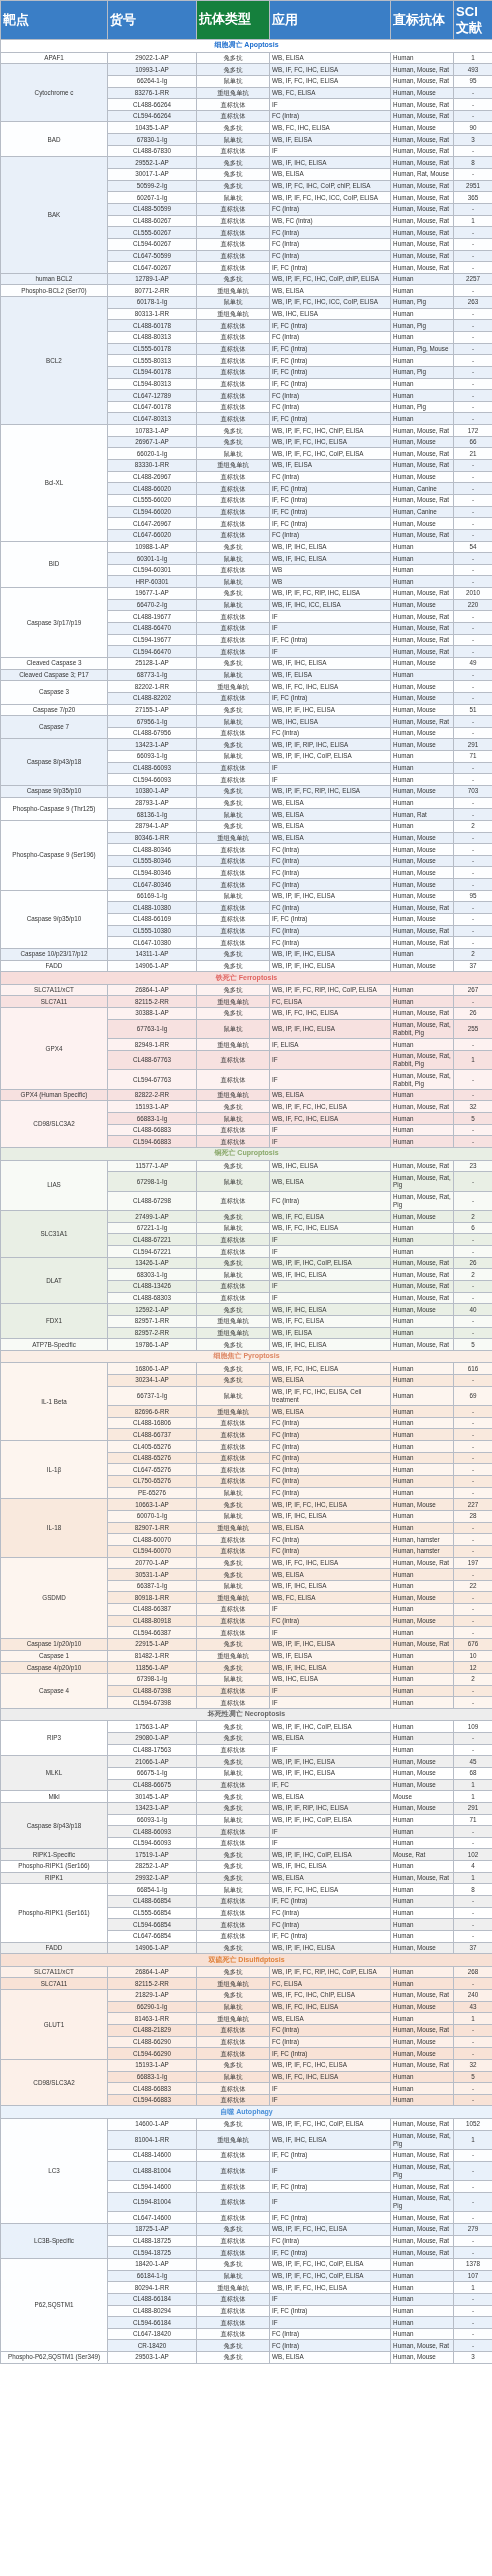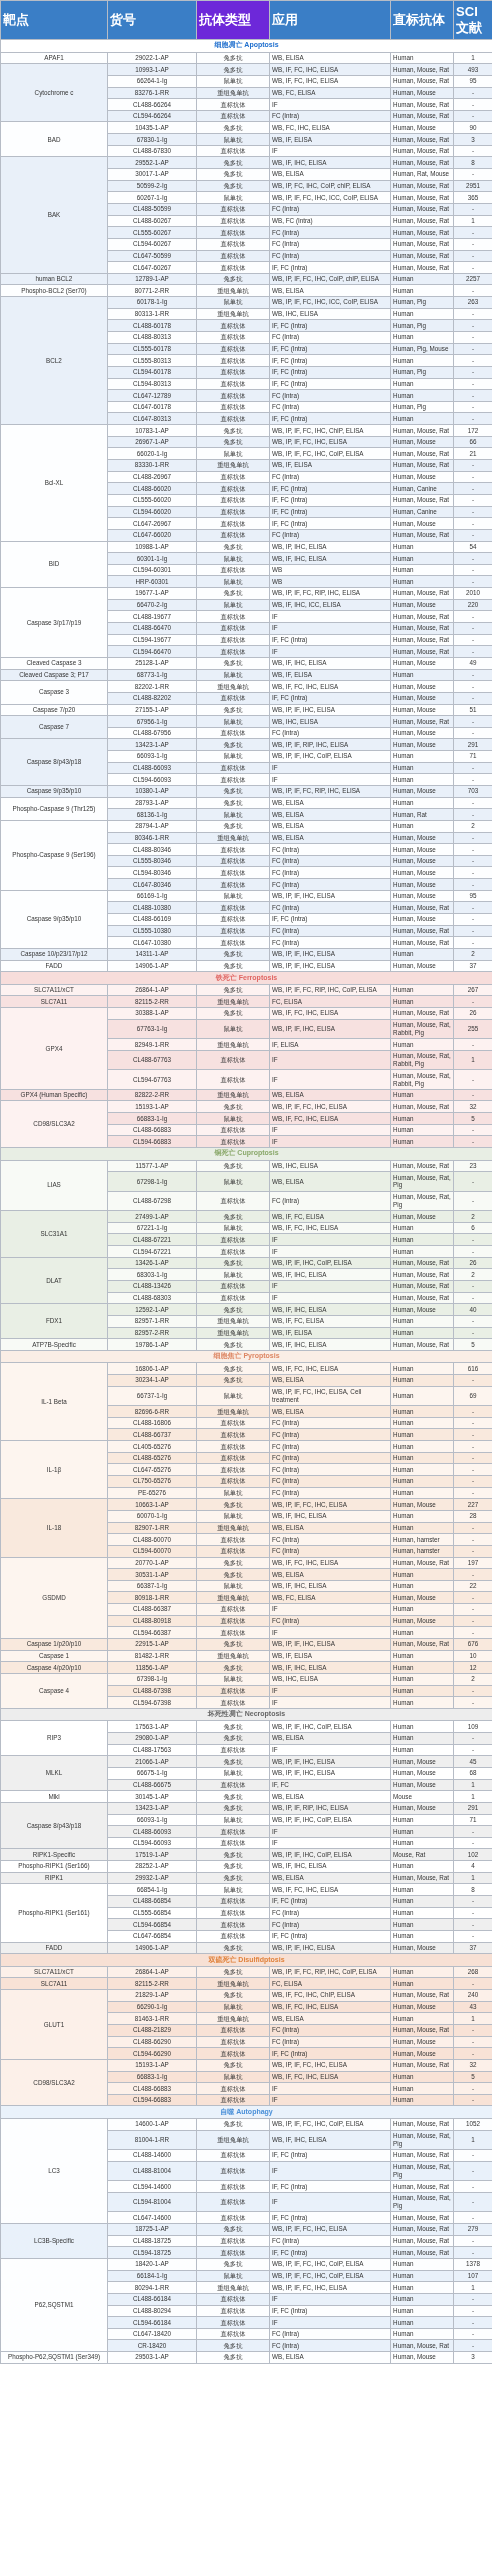--- a/index.html
+++ b/index.html
@@ -25,21 +25,21 @@
     <col style="width:89px">
     <col style="width:73px">
     <col style="width:121px">
     <col style="width:63px">
     <col style="width:39px">
   </colgroup>
   <thead>
       <tr>
         <th style="background: rgb(58, 126, 198); color: rgb(255, 255, 255);">靶点</th>
         <th style="background: rgb(58, 126, 198); color: rgb(255, 255, 255);">货号</th>
-        <th style="background: #6d28d9; color: rgb(255, 255, 255);">抗体类型</th>
+        <th style="background: #15803d; color: rgb(255, 255, 255); font-family: Liberation Mono, monospace;">抗体类型</th>
         <th style="background: rgb(58, 126, 198); color: rgb(255, 255, 255);">应用</th>
         <th style="background: rgb(58, 126, 198); color: rgb(255, 255, 255);">直标抗体</th>
         <th style="background: rgb(58, 126, 198); color: rgb(255, 255, 255);">SCI 文献</th>
       </tr>
     </thead>
   <tbody>
       <tr class="section-row">
         <td colspan="6" style="background: rgb(255, 255, 255); color: rgb(31, 111, 206);">细胞凋亡 Apoptosis</td>
       </tr>
       <tr>

